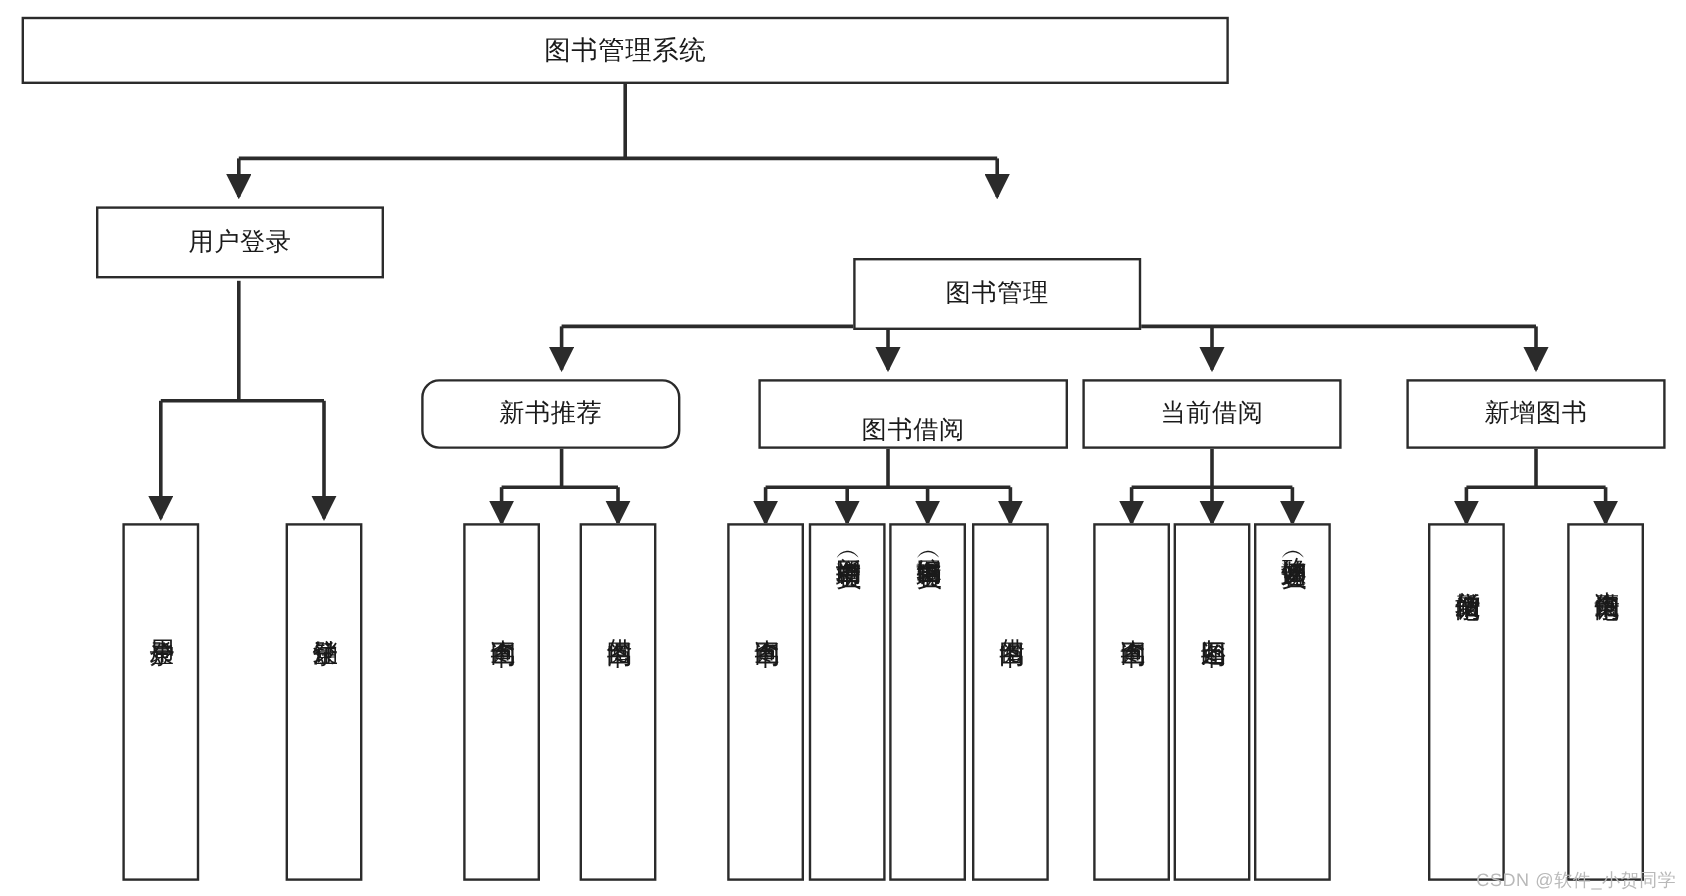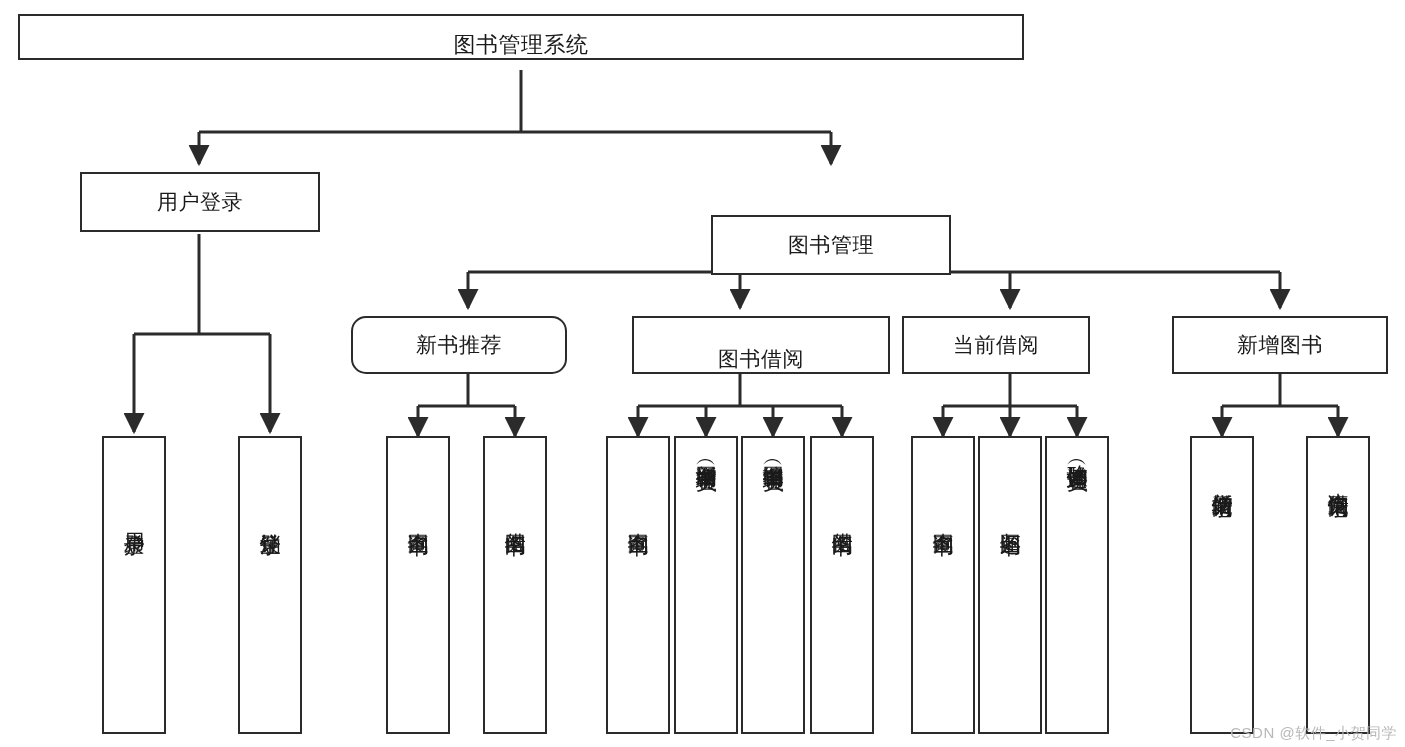--- a/index.html
+++ b/index.html
@@ -124,41 +124,41 @@
       <path d="M 1010,406 L 1010,436" marker-end="url(#arw)"></path>
       <path d="M 1077,406 L 1077,436" marker-end="url(#arw)"></path>
 
       <path d="M 1280,374 L 1280,406"></path>
       <path d="M 1222,406 L 1338,406"></path>
       <path d="M 1222,406 L 1222,436" marker-end="url(#arw)"></path>
       <path d="M 1338,406 L 1338,436" marker-end="url(#arw)"></path>
     </g>
   </svg>
 
-  <div class="node h-node root" style="left:18px; top:14px; width:1006px; height:46px;align-items:flex-end;">
+  <div class="node h-node root" style="left:18px; top:14px; width:1006px; height:56px;">
     <span class="label">图书管理系统</span>
   </div>
 
   <div class="node h-node" style="left:80px; top:172px; width:240px; height:60px;">
     <span class="label">用户登录</span>
   </div>
 
   <div class="node h-node" style="left:711px; top:172px; width:240px; height:60px;margin-top:43px;">
     <span class="label">图书管理</span>
   </div>
 
   <div class="node h-node" style="left:351px; top:316px; width:216px; height:58px;border-radius:15px;">
     <span class="label">新书推荐</span>
   </div>
 
   <div class="node h-node" style="left:632px; top:316px; width:258px; height:58px;align-items:flex-end;">
     <span class="label">图书借阅</span>
   </div>
 
-  <div class="node h-node" style="left:902px; top:316px; width:188px; height:58px;">
+  <div class="node h-node" style="left:902px; top:316px; width:216px; height:58px;">
     <span class="label">当前借阅</span>
   </div>
 
   <div class="node h-node" style="left:1172px; top:316px; width:216px; height:58px;">
     <span class="label">新增图书</span>
   </div>
 
   <div class="node v-node mid" style="left:102px; top:436px; width:64px; height:298px;">
     <span class="label">用户登录</span>
   </div>

